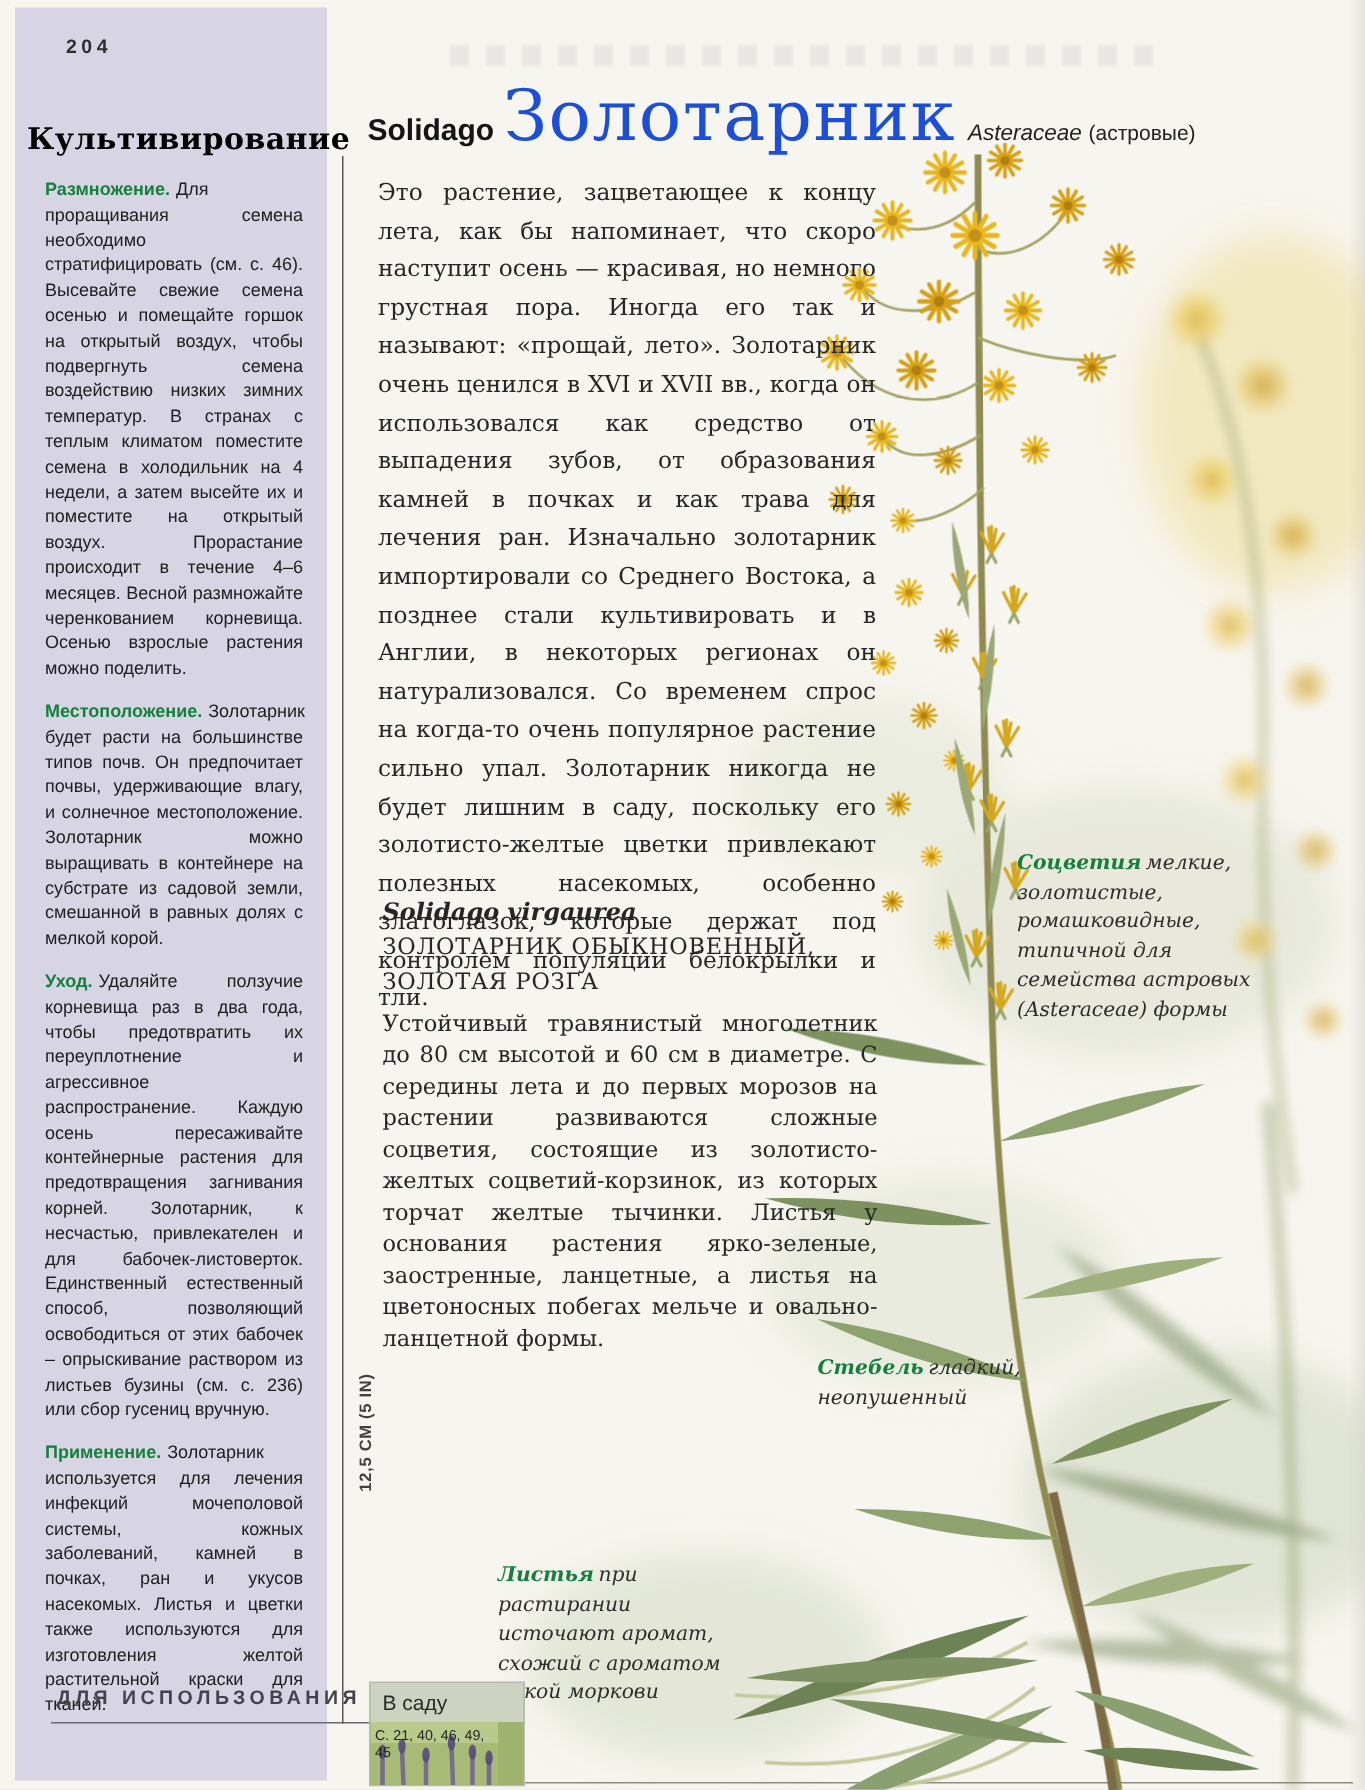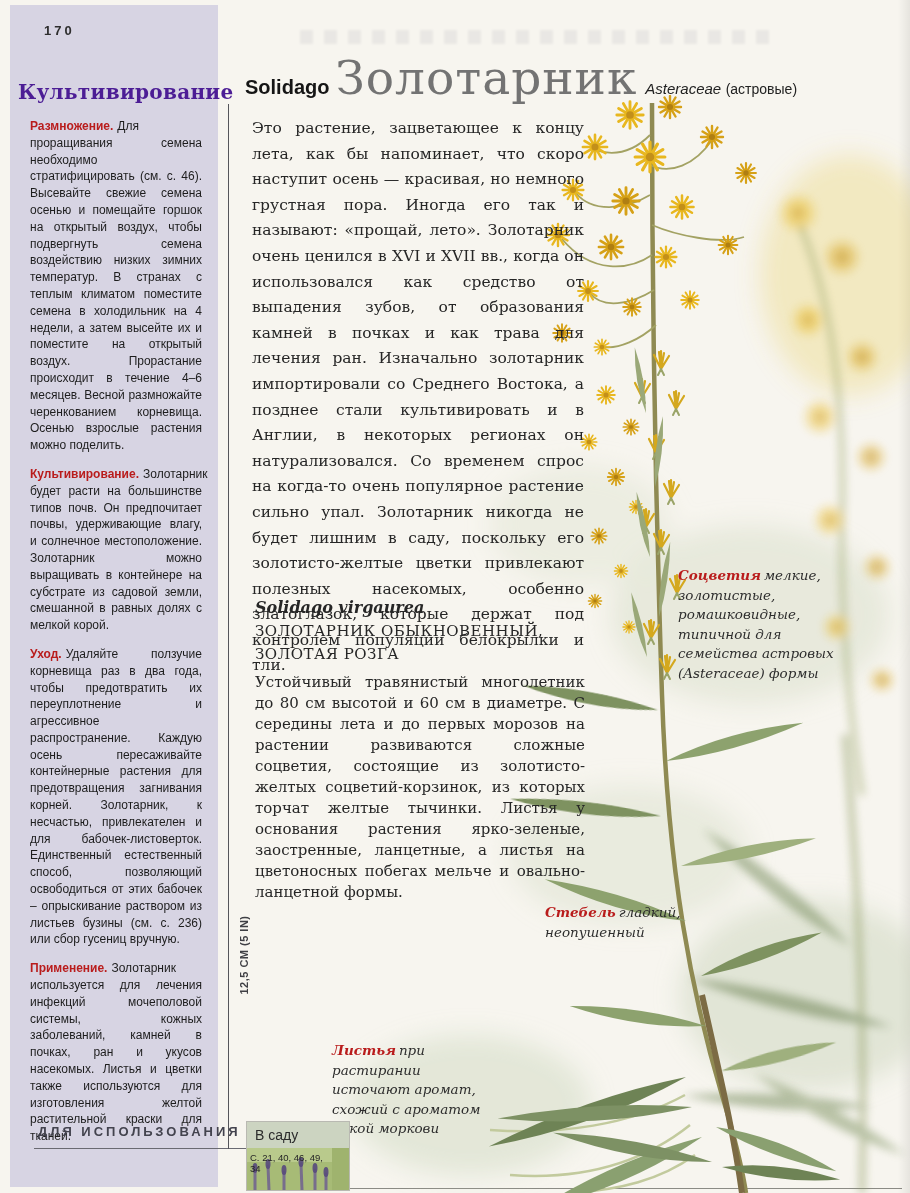--- a/index.html
+++ b/index.html
@@ -12,48 +12,48 @@
   .sidebar{
     position:absolute;left:10px;top:5px;width:208px;height:1182px;
     background:#d7d4e3;
   }
   .page-number{
     position:absolute;left:44px;top:23px;
     font:bold 13px "Liberation Sans",sans-serif;letter-spacing:3px;color:#2e2e2e;
   }
   .sidebar-title{
     position:absolute;left:18px;top:80px;width:180px;
-    font:bold 20px "DejaVu Serif",serif;color:#4c1d95;letter-spacing:.3px;
+    font:bold 20px "DejaVu Serif",serif;color:#000000;letter-spacing:.3px;
   }
   .sidebar-body{
     position:absolute;left:30px;top:118px;width:172px;
     font:12px/16.8px "Liberation Sans",sans-serif;color:#1d1d1d;
     text-align:justify;
   }
   .sidebar-body p{margin:0 0 12px 0;}
-  .lead{font-weight:bold;margin-right:4px;color:#b91c1c;}
+  .lead{font-weight:bold;margin-right:4px;color:#15803d;}
   .sidebar-footer{
     position:absolute;left:38px;top:1124px;
     font:bold 13px "Liberation Sans",sans-serif;letter-spacing:3px;color:#43434e;
   }
   .footer-rule{
     position:absolute;left:34px;top:1148px;width:298px;height:1px;background:#6a6a72;
   }
   .bottom-right-rule{
     position:absolute;left:332px;top:1188px;width:570px;height:1px;background:#8b8b85;
   }
   
   .header{
     position:absolute;left:245px;top:50px;width:560px;white-space:nowrap;
   }
   .genus{
     font:bold 20px "Liberation Sans",sans-serif;color:#151515;vertical-align:baseline;margin-top:42px;
   }
   .title-ru{
-    font:400 47px "DejaVu Serif",serif;color:#737373;margin-left:6px;letter-spacing:1px;margin-top:40px;
+    font:400 47px "DejaVu Serif",serif;color:#1d4ed8;margin-left:6px;letter-spacing:1px;margin-top:40px;
   }
   .family{font:italic 15px "Liberation Sans",sans-serif;color:#222;margin-left:8px;}
   .family-ru{font:normal 14px "Liberation Sans",sans-serif;color:#222;}
   
   .intro{
     position:absolute;left:252px;top:116px;width:332px;
     font:15.5px/25.6px "DejaVu Serif",serif;color:#262626;text-align:justify;
   }
   .species{
     position:absolute;left:255px;top:598px;width:330px;color:#262626;
@@ -109,26 +109,26 @@
     position:absolute;right:0;top:0;width:12px;height:100%;
     background:linear-gradient(90deg,rgba(0,0,0,0) 0,rgba(0,0,0,.07) 100%);
   }
 </style>
 </head>
 <body>
 
 <div class="page">
 
   <div class="sidebar"></div>
-  <div class="page-number">170</div>
+  <div class="page-number">204</div>
   <div class="sidebar-title">Культивирование</div>
 
   <div class="sidebar-body">
     <p><span class="lead">Размножение.</span><span>Для проращивания семена необходимо стратифицировать (см. с. 46). Высевайте свежие семена осенью и помещайте горшок на открытый воздух, чтобы подвергнуть семена воздействию низких зимних температур. В странах с теплым климатом поместите семена в холодильник на 4 недели, а затем высейте их и поместите на открытый воздух. Прорастание происходит в течение 4–6 месяцев. Весной размножайте черенкованием корневища. Осенью взрослые растения можно поделить.</span></p>
-    <p><span class="lead">Культивирование.</span><span>Золотарник будет расти на большинстве типов почв. Он предпочитает почвы, удерживающие влагу, и солнечное местоположение. Золотарник можно выращивать в контейнере на субстрате из садовой земли, смешанной в равных долях с мелкой корой.</span></p>
+    <p><span class="lead">Местоположение.</span><span>Золотарник будет расти на большинстве типов почв. Он предпочитает почвы, удерживающие влагу, и солнечное местоположение. Золотарник можно выращивать в контейнере на субстрате из садовой земли, смешанной в равных долях с мелкой корой.</span></p>
     <p><span class="lead">Уход.</span><span>Удаляйте ползучие корневища раз в два года, чтобы предотвратить их переуплотнение и агрессивное распространение. Каждую осень пересаживайте контейнерные растения для предотвращения загнивания корней. Золотарник, к несчастью, привлекателен и для бабочек-листоверток. Единственный естественный способ, позволяющий освободиться от этих бабочек – опрыскивание раствором из листьев бузины (см. с. 236) или сбор гусениц вручную.</span></p>
     <p><span class="lead">Применение.</span><span>Золотарник используется для лечения инфекций мочеполовой системы, кожных заболеваний, камней в почках, ран и укусов насекомых. Листья и цветки также используются для изготовления желтой растительной краски для тканей.</span></p>
   </div>
 
   <div class="sidebar-footer">ДЛЯ ИСПОЛЬЗОВАНИЯ</div>
   <div class="footer-rule"></div>
   <div class="bottom-right-rule"></div>
 
   <div class="showthrough"></div>
   <div class="edge-shade"></div>
@@ -304,16 +304,16 @@
         <g fill="#584b7d" opacity=".9">
           <ellipse cx="8" cy="20" rx="2.5" ry="5"></ellipse>
             <ellipse cx="21" cy="16" rx="2.5" ry="5"></ellipse>
           <ellipse cx="37" cy="22" rx="2.5" ry="5"></ellipse>
             <ellipse cx="54" cy="14" rx="2.5" ry="5"></ellipse>
           <ellipse cx="68" cy="20" rx="2.5" ry="5"></ellipse>
             <ellipse cx="79" cy="24" rx="2.5" ry="5"></ellipse>
         </g>
       </svg>
     </div>
-    <div class="usage-pages">С. 21, 40, 46, 49, 34</div>
+    <div class="usage-pages">С. 21, 40, 46, 49, 45</div>
   </div>
 
 </div>
 
 </body></html>

